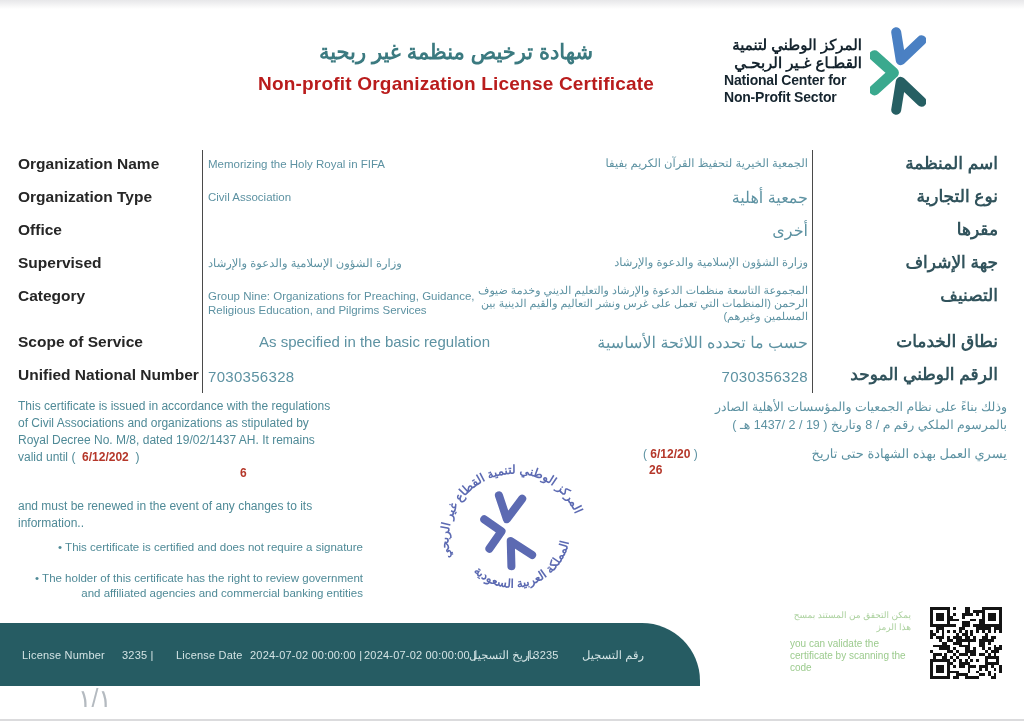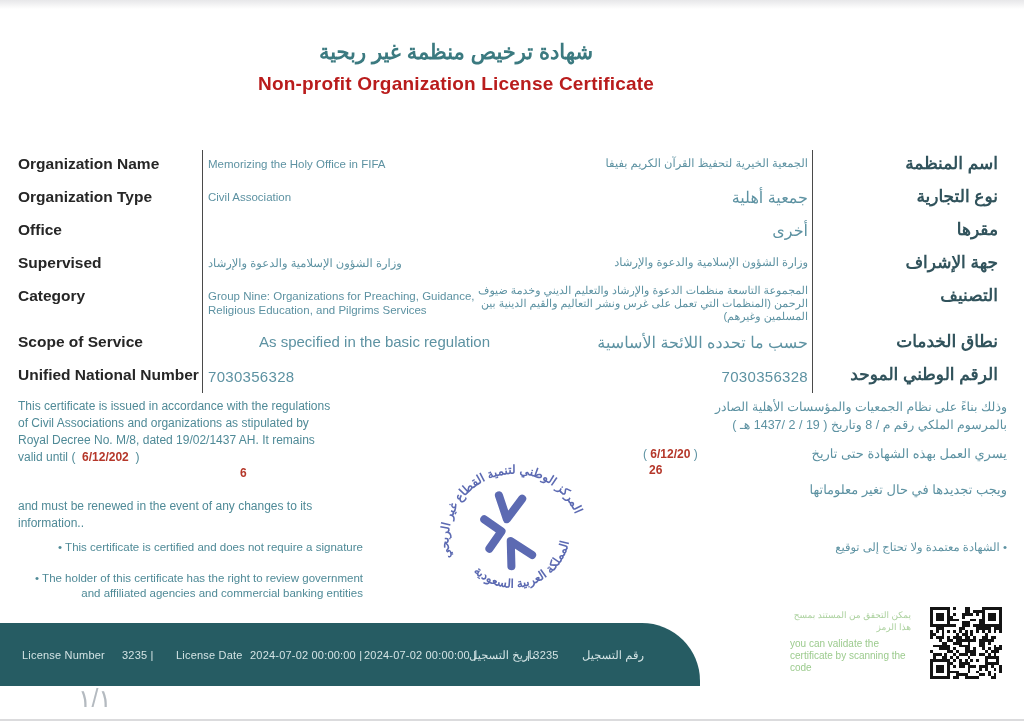--- a/index.html
+++ b/index.html
@@ -76,27 +76,40 @@
 <body>
 
 <div class="page">
   <div class="top-edge"></div>
 
   <div class="titles">
     <div class="title-ar">شهادة ترخيص منظمة غير ربحية</div>
     <div class="title-en">Non-profit Organization License Certificate</div>
   </div>
 
+  <div class="logo">
+    <div class="logo-text">
+      <div class="logo-ar">المركز الوطني لتنمية</div>
+      <div class="logo-ar">القطـاع غـير الربحـي</div>
+      <div class="logo-en">National Center for</div>
+      <div class="logo-en">Non-Profit Sector</div>
+    </div>
+    <svg class="logo-mark" viewBox="0 0 62 96" fill="none">
+      <polyline points="5,31 26,50 5,69" stroke="#3aa98e" stroke-width="12" stroke-linecap="round" stroke-linejoin="round"></polyline>
+      <polyline points="29,5 34,36 57,14" stroke="#4a80c3" stroke-width="11" stroke-linecap="round" stroke-linejoin="round"></polyline>
+      <polyline points="29,91 34,60 57,82" stroke="#265f63" stroke-width="11" stroke-linecap="round" stroke-linejoin="round"></polyline>
+    </svg>
+  </div>
 
   <div class="vline l"></div>
   <div class="vline r"></div>
 
   <div class="row" style="top:155px">
     <div class="lbl-en">Organization Name</div>
-    <div class="val-en">Memorizing the Holy Office in FIFA</div>
+    <div class="val-en">Memorizing the Holy Royal in FIFA</div>
     <div class="val-ar">الجمعية الخيرية لتحفيظ القرآن الكريم بفيفا</div>
     <div class="lbl-ar">اسم المنظمة</div>
   </div>
   <div class="row" style="top:188px">
     <div class="lbl-en">Organization Type</div>
     <div class="val-en">Civil Association</div>
     <div class="val-ar val-lg">جمعية أهلية</div>
     <div class="lbl-ar">نوع التجارية</div>
   </div>
   <div class="row" style="top:221px">
@@ -144,24 +157,22 @@
   </div>
 
   <div class="body-ar">
     <div class="ar-line1">وذلك بناءً على نظام الجمعيات والمؤسسات الأهلية الصادر</div>
     <div class="ar-line2">بالمرسوم الملكي رقم م / 8 وتاريخ ( 19 / 2 /1437 هـ )</div>
     <div class="ar-p2">
       <span class="ar-p2-text">يسري العمل بهذه الشهادة حتى تاريخ</span>
       <span class="ar-parens"><span>(</span>&nbsp;<span class="red">6/12/20</span>&nbsp;<span>)</span></span>
       <span class="red ar-date-wrap">26</span>
     </div>
-    <div class="ar-p3">ويجب تجديدها في حال تغير معلوماتها</div>
   </div>
   <div class="bullets-ar">
-    <div class="bullet b1">الشهادة معتمدة ولا تحتاج إلى توقيع</div>
   </div>
 
   <svg class="stamp" viewBox="0 0 158 158">
     <defs>
       <path id="arcTop" d="M 15,104 A 66,66 0 1 1 143,104" fill="none"></path>
       <path id="arcBot" d="M 25,97 A 57,57 0 0 0 133,97" fill="none"></path>
     </defs>
     <text font-size="12" fill="#4656a8" font-weight="bold">
       <textPath href="#arcTop" startOffset="4%">المركز الوطني لتنمية القطاع غير الربحي</textPath>
     </text>

